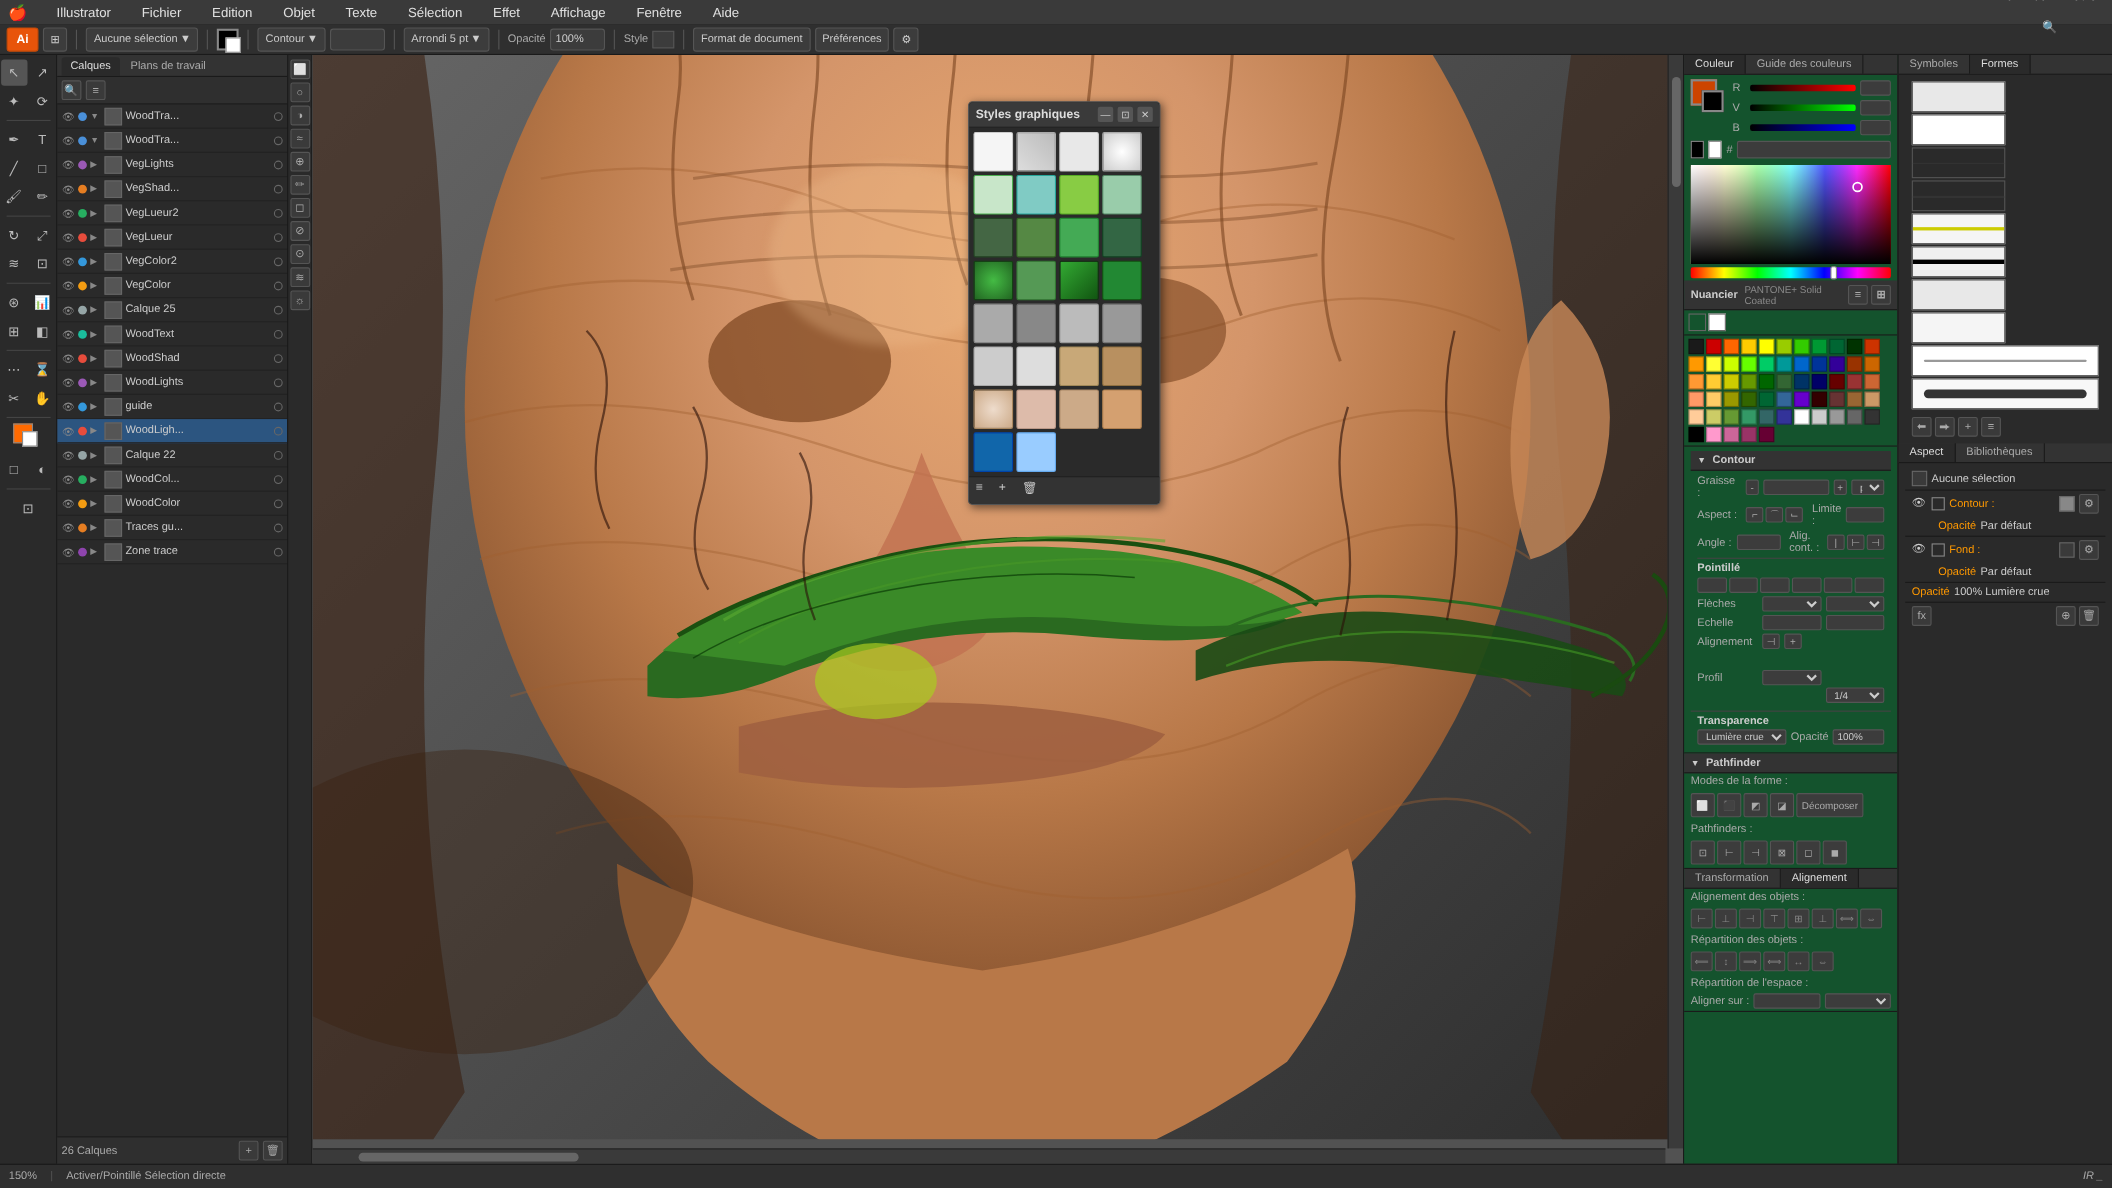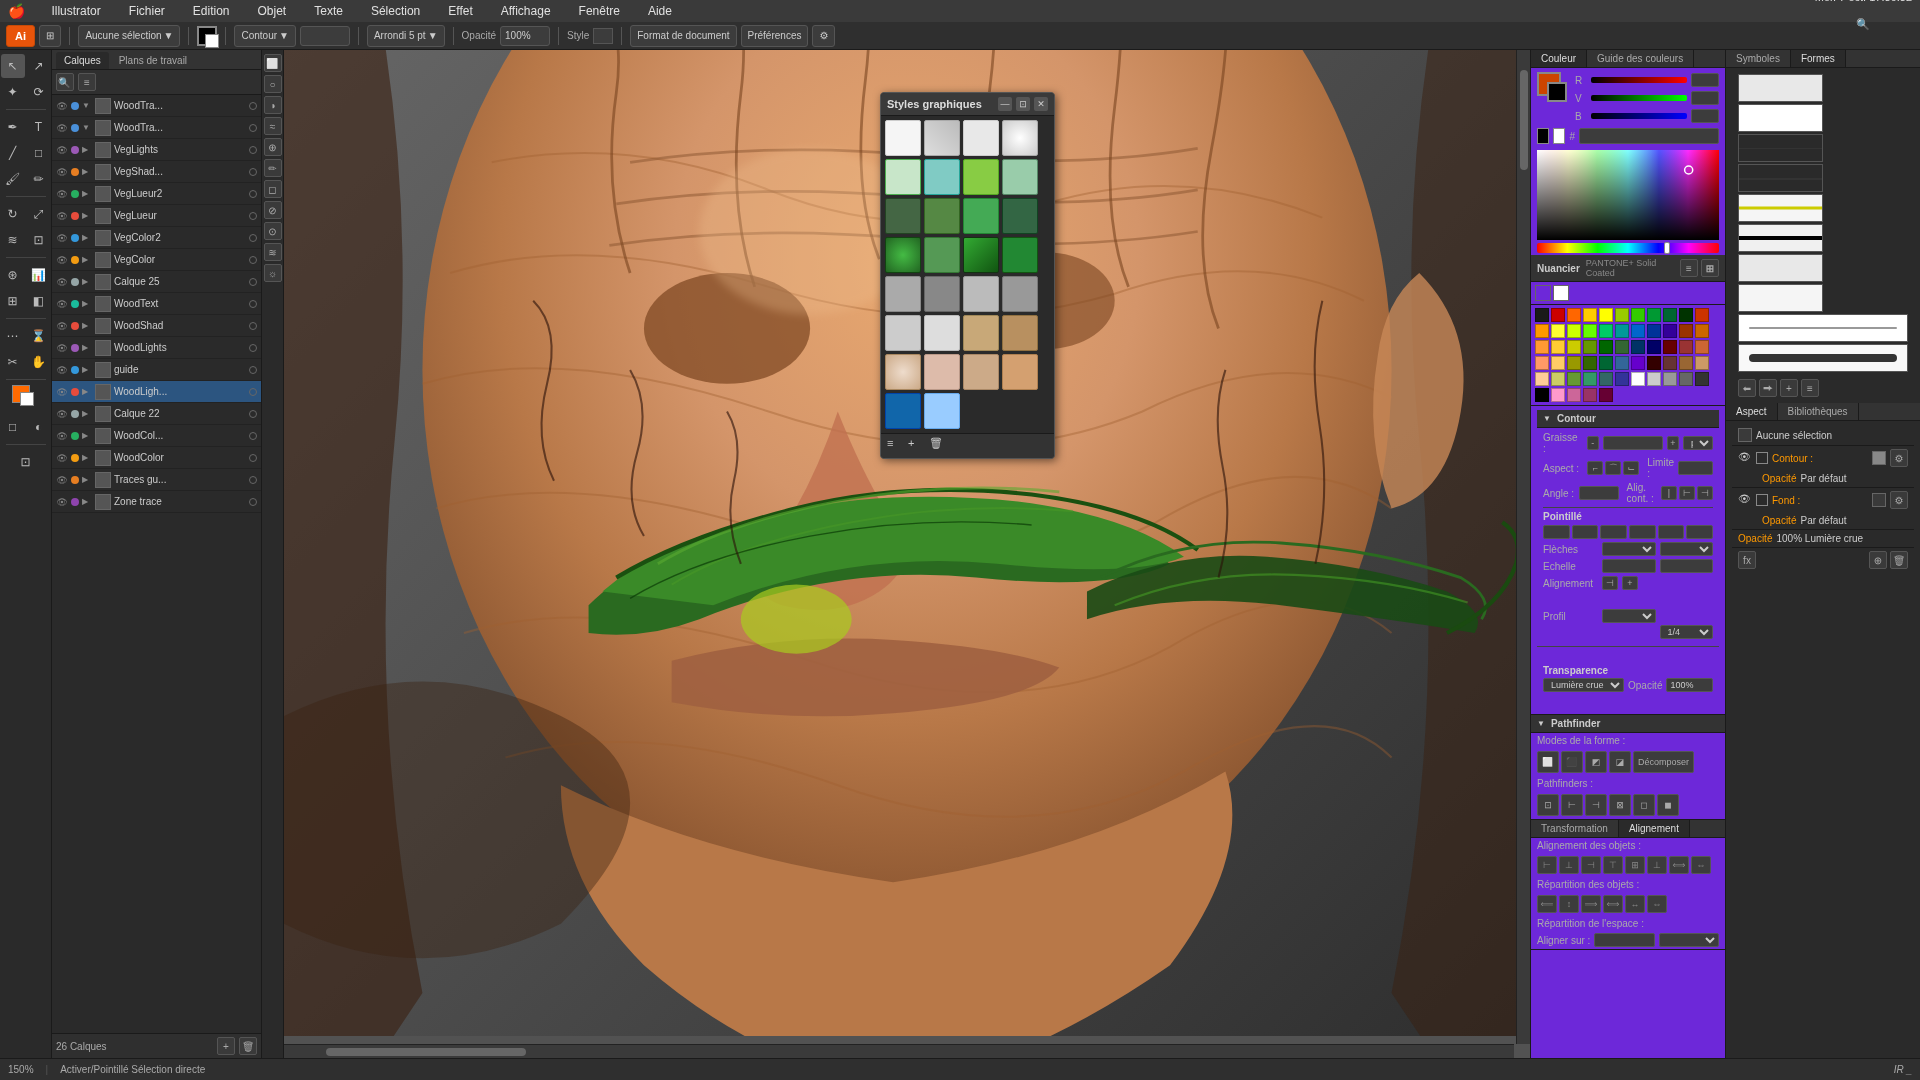--- a/index.html
+++ b/index.html
@@ -1001,21 +1001,21 @@
 
     <div id="canvas-scrollbar-bottom">
       <div class="scroll-thumb-h"></div>
     </div>
 
     <div id="canvas-scrollbar-right">
       <div class="scroll-thumb-v"></div>
     </div>
   </div>
 
-  <div id="right-panels" style="width:195px;background:#6d28d9;border-left:1px solid #1a1a1a;display:flex;flex-direction:column;overflow:hidden;">
+  <div id="right-panels" style="width:195px;background:#14532d;border-left:1px solid #1a1a1a;display:flex;flex-direction:column;overflow:hidden;">
 
     <div class="panel-tabs-row">
       <div class="panel-tab active">Couleur</div>
       <div class="panel-tab">Guide des couleurs</div>
     </div>
 
     <div style="padding:4px 6px;">
       <div style="display:flex;align-items:flex-start;gap:6px;">
 
         <div style="position:relative;width:32px;height:32px;">
@@ -1229,21 +1229,21 @@
           <div class="small-btn">⊣</div>
           <div class="small-btn">+</div>
         </div>
         <div class="contour-row">
           <span class="contour-label">Profil</span>
           <select class="contour-input" style="flex:1;"><option></option></select>
           <select class="contour-input" style="width:30px;margin-top:32px;"><option>1/4</option></select>
         </div>
       </div>
 
-      <div style="padding:18px 6px;border-top:1px solid #444;">
+      <div style="padding:3px 6px;border-top:1px solid #444;">
         <div style="display:flex;align-items:center;justify-content:space-between;">
           <span style="font-size:10px;font-weight:bold;">Transparence</span>
         </div>
         <div style="display:flex;align-items:center;gap:4px;margin-top:2px;">
           <select class="contour-input" style="flex:1;">
             <option>Lumière crue</option>
           </select>
           <span style="font-size:10px;color:#aaa;">Opacité</span>
           <input class="contour-input" value="100%" style="width: 36px;">
         </div>

